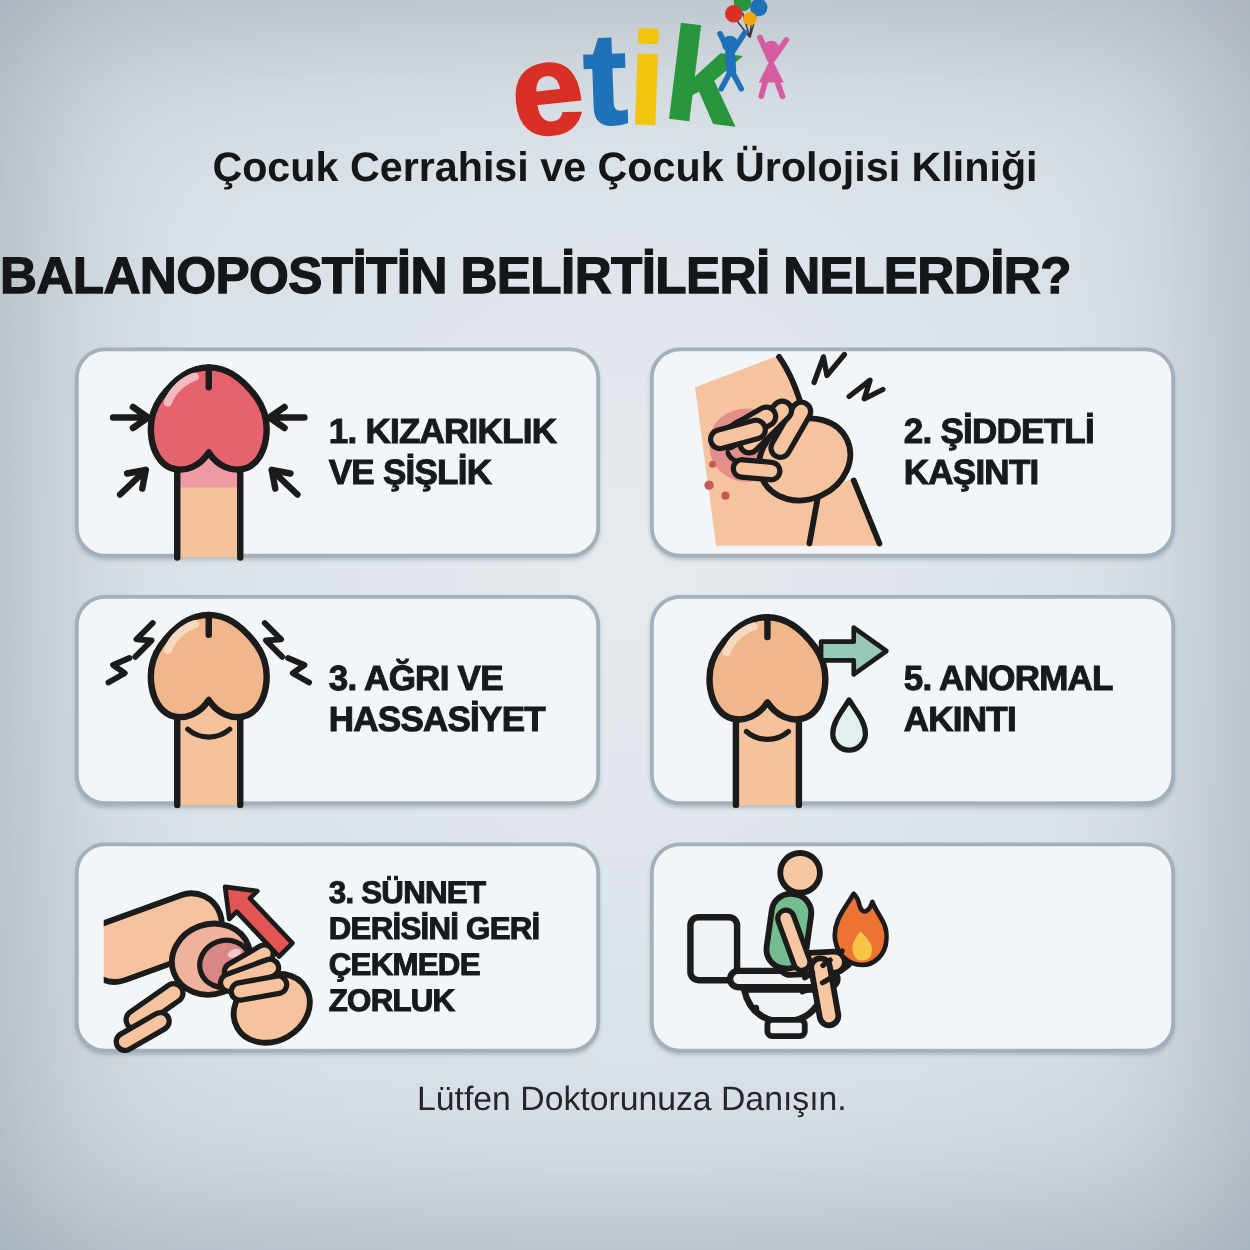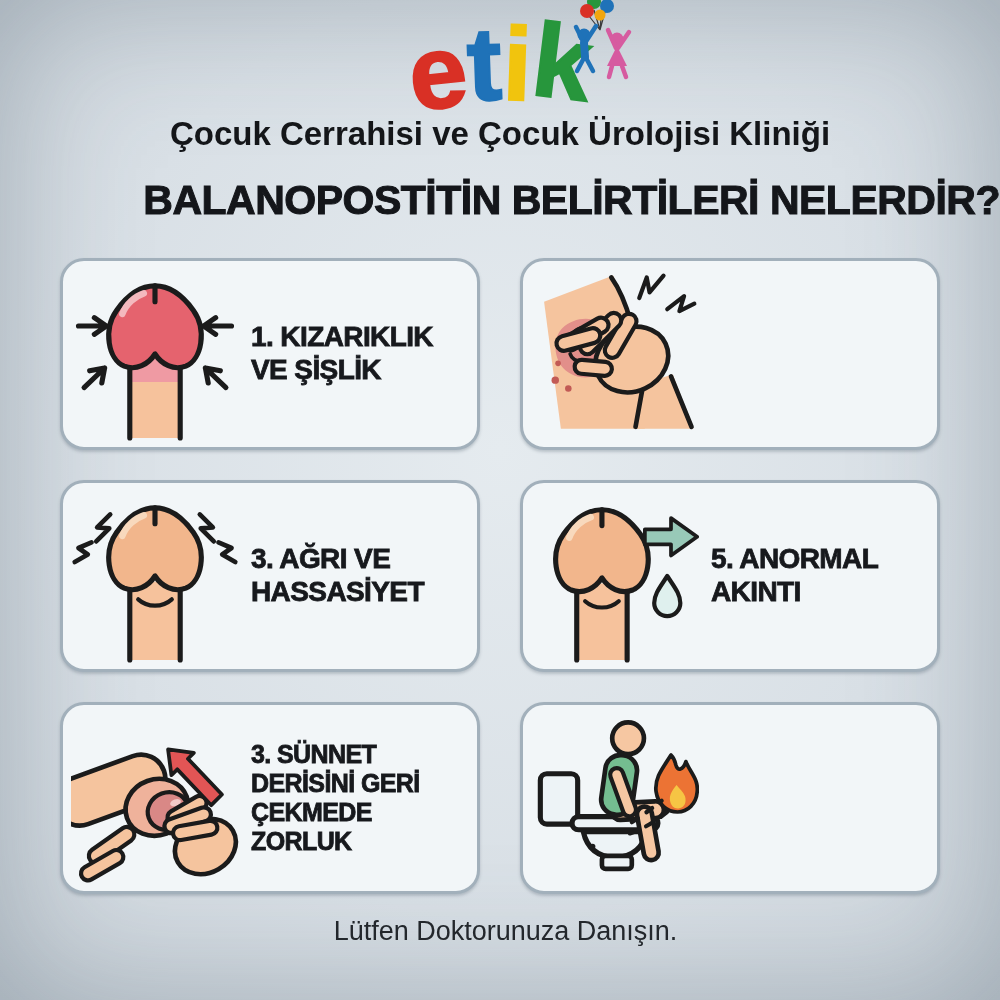--- a/index.html
+++ b/index.html
@@ -14,27 +14,27 @@
   .logo-area { text-align:center; padding-top:10px; position:relative; }
   .etik { position:relative; display:inline-block; font-weight:bold; font-size:104px; line-height:1.05; letter-spacing:1px; -webkit-text-stroke:2px currentColor; }
   .etik span { display:inline-block; }
   .etik .l-e { transform: rotate(-6deg) translateY(8px); }
   .etik .l-t { transform: rotate(-2deg); }
   .etik .l-i { transform: rotate(2deg); }
   .etik .l-k { transform: rotate(7deg) translateY(-2px); }
   .logo-deco { position:absolute; right:-44px; top:-16px; }
   .logo-subtitle { font-size:33px; font-weight:bold; color:#141619; margin-top:-4px; }
   
-  .main-title { text-align:right; font-size:41px; font-weight:bold; color:#14161a;
-    letter-spacing:-0.5px; margin-top:24px; -webkit-text-stroke:1px currentColor; }
+  .main-title { text-align:left; font-size:41px; font-weight:bold; color:#14161a;
+    letter-spacing:-0.5px; margin-top:44px; -webkit-text-stroke:1px currentColor; }
   
   .grid { display:grid; grid-template-columns:1fr 1fr; column-gap:40px; row-gap:30px;
     padding:0 60px; margin-top:34px; }
-  .card { background:#f2f6f8; border:3px solid #a2b0bb; border-radius:24px; height:192px;
-    display:flex; align-items:center; padding:0 10px 0 8px;
+  .card { background:#f2f6f8; border:3px solid #a2b0bb; border-radius:24px; height:168px;
+    display:flex; align-items:center; padding:0 10px 0 20px;
     box-shadow:0 2px 3px rgba(60,75,90,.25); }
   .card svg.icon { width:168px; height:174px; flex:none; }
   .card-label { font-weight:bold; font-size:28px; line-height:1.17; letter-spacing:-0.6px;
     color:#17191d; white-space:pre-line; margin-left:12px; -webkit-text-stroke:0.8px currentColor; }
   .card:nth-child(5) .card-label { font-size:25px; }
   
   .footer-note { text-align:center; font-size:27px; color:#23272c; margin-top:22px;padding-left:11px; }
 </style>
 </head>
 <body>
@@ -109,20 +109,22 @@
           <rect x="0" y="0" width="56" height="16" rx="8" transform="translate(100,54) rotate(135)"></rect>
           <rect x="0" y="0" width="54" height="16" rx="8" transform="translate(86,62) rotate(150)"></rect>
           <rect x="0" y="0" width="48" height="16" rx="8" transform="translate(76,76) rotate(165)"></rect>
           <rect x="0" y="0" width="40" height="15" rx="7.5" transform="translate(86,114) rotate(185)"></rect>
         </g>
         <g stroke="#1b1b1b" stroke-width="4.5" stroke-linecap="round" stroke-linejoin="round" fill="none">
           <path d="M116 30 l8 -22 l3 16 l15 -18"></path>
           <path d="M146 42 l18 -14 l-5 16 l16 -8"></path>
         </g>
       </svg>
+      <div class="card-label">2. ŞİDDETLİ
+KAŞINTI</div>
     </div>
 
     <div class="card">
       <svg class="icon" viewBox="0 0 180 180">
         <rect x="63" y="96" width="54" height="84" fill="#f6c29c"></rect>
         <path d="M63 100 V180 M117 100 V180" stroke="#1b1b1b" stroke-width="5.5" stroke-linecap="round" fill="none"></path>
         <path d="M57 103 C40 96 34 64 49 43 C62 25 76 17 90 17 C104 17 118 25 131 43 C146 64 140 96 123 103 C110 108 97 101 90 90 C83 101 70 108 57 103 Z" fill="#f2b68c" stroke="#1b1b1b" stroke-width="5.5" stroke-linejoin="round"></path>
         <path d="M90 17 L90 34" stroke="#1b1b1b" stroke-width="5.5" stroke-linecap="round"></path>
         <path d="M55 47 C59 36 69 28 78 25" stroke="#f8d9bd" stroke-width="7" stroke-linecap="round" fill="none"></path>
         <path d="M72 115 C82 124 98 124 108 115" stroke="#1b1b1b" stroke-width="4.5" stroke-linecap="round" fill="none"></path>

